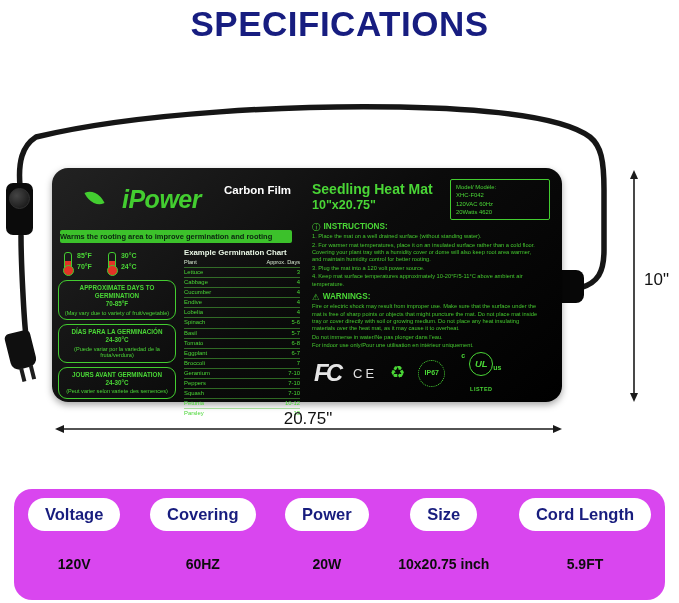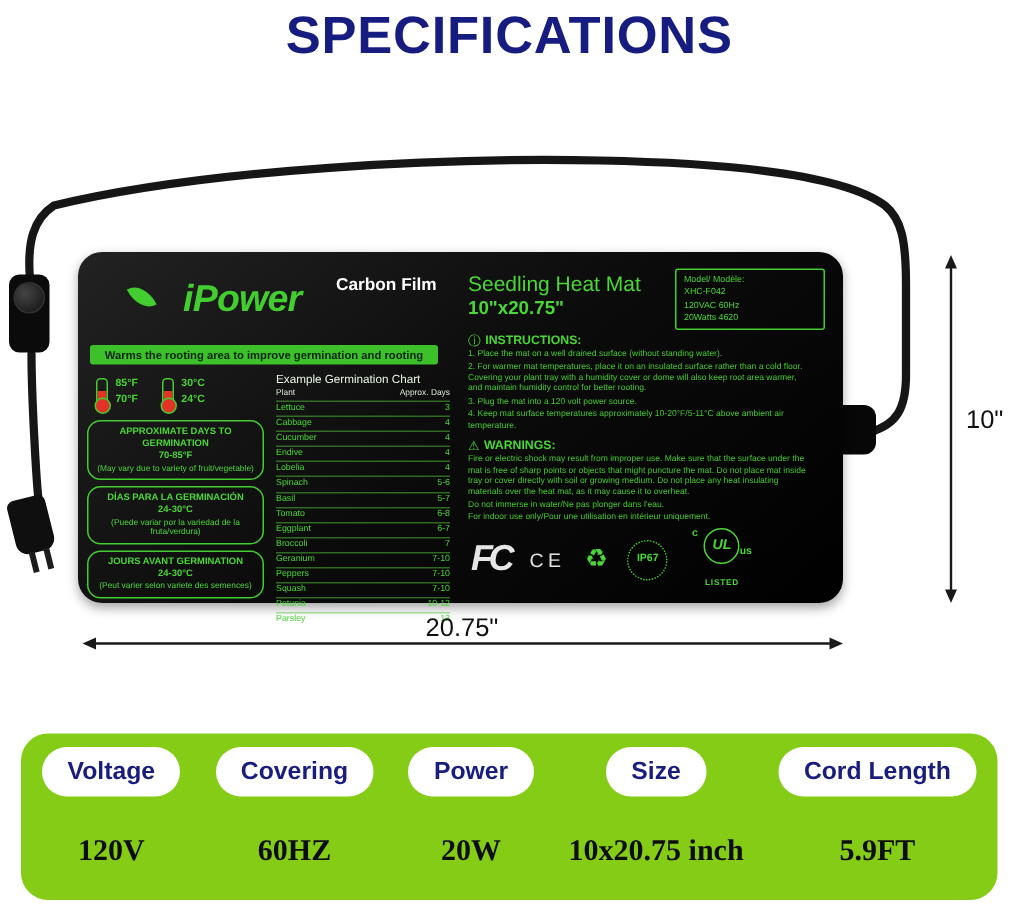--- a/index.html
+++ b/index.html
@@ -31,42 +31,42 @@
     border-radius:16px; box-shadow:0 3px 7px rgba(0,0,0,.35); }
   .mat * { line-height:1.2; }
 
   .brand-row { position:absolute; left:36px; top:16px; display:flex; align-items:flex-end; gap:23px; }
   .leaf-icon { width:13px; height:18px; background:#43cd30; border-radius:0 95% 0 95%;
     transform:rotate(-28deg); margin-right:-2px; margin-bottom:5px; }
   .brand { font-size:25px; font-weight:800; font-style:italic; color:#43cd30; letter-spacing:-.5px; line-height:1; }
   .brand-sub { font-size:11.5px; font-weight:700; color:#fff; margin-bottom:14px; white-space:nowrap; }
 
   .tagline { position:absolute; left:8px; top:62px; width:232px; height:13px; background:#3cc12b;
-    color:#0b2310; font-size:7.5px; font-weight:700; text-align:center; line-height:13px; border-radius:2px; }
+    color:#0b2310; font-size:7.5px; font-weight:700; line-height:13px; border-radius:2px; }
 
   .temps { position:absolute; left:12px; top:84px; display:flex; gap:16px; }
   .temp-group { display:flex; align-items:center; gap:5px; }
   .therm-icon { position:relative; width:6px; height:17px; border:1px solid #43cd30; border-radius:3px 3px 0 0;
     background:linear-gradient(to top, #e23326 55%, rgba(0,0,0,0) 55%); }
   .therm-icon::after { content:""; position:absolute; left:-2px; bottom:-6px; width:9px; height:9px;
     border-radius:50%; background:#e23326; border:1px solid #43cd30; }
   .temp-labels { display:flex; flex-direction:column; gap:3px; font-size:7px; font-weight:700; color:#4ad636; }
 
   .info-boxes { position:absolute; left:6px; top:112px; width:118px; display:flex; flex-direction:column; gap:4px; }
   .info-box { border:1px solid #43cd30; border-radius:9px; padding:3px 3px; text-align:center; }
   .info-title { font-size:6.3px; font-weight:700; color:#4ad636; white-space:pre-line; line-height:1.3; }
   .info-note { font-size:5.6px; color:#4ad636; margin-top:1px; line-height:1.2; }
 
   .chart { position:absolute; left:132px; top:80px; width:116px; }
-  .chart-title { font-size:7.8px; font-weight:400; color:#eaf7e6; margin-bottom:2px; }
+  .chart-title { font-size:7.8px; font-weight:700; color:#eaf7e6; margin-bottom:2px; }
   .chart-head { display:flex; justify-content:space-between; font-size:5.6px; color:#d6e8d1; padding-bottom:1px; }
   .chart-row { display:flex; justify-content:space-between; font-size:5.9px; color:#4ad636;
     padding:1px 0; border-top:1px solid rgba(84,200,62,.5); }
 
-  .product-title { position:absolute; left:260px; top:13px; font-size:14px; font-weight:400; color:#4ad636; }
+  .product-title { position:absolute; left:260px; top:13px; font-size:14px; font-weight:700; color:#4ad636; }
   .product-size { position:absolute; left:260px; top:30px; font-size:12.5px; font-weight:800; color:#4ad636; }
   .model-box { position:absolute; left:398px; top:11px; width:88px; border:1px solid #43cd30; border-radius:2px;
     padding:3px 5px; font-size:5.9px; color:#4ad636; }
   .model-line { line-height:1.4; }
 
   .section-head { display:flex; align-items:center; gap:3px; font-size:8.2px; font-weight:700; color:#4ad636; }
   .mini-icon { font-size:8.5px; color:#4ad636; font-weight:400; }
   .instructions { position:absolute; left:260px; top:54px; width:228px; }
   .inst-item { font-size:5.7px; color:#45c92f; line-height:1.3; margin-top:1px; }
   .warnings { position:absolute; left:260px; top:124px; width:228px; }
@@ -85,26 +85,26 @@
   .ul-us { position:absolute; right:3px; top:12px; font-size:7px; font-weight:700; }
   .ul-listed { font-size:5.5px; font-weight:700; letter-spacing:.5px; margin-top:1px; }
 
   
   .height-label { position:absolute; left:644px; top:270px; font-size:17px; color:#111; z-index:4; }
   .width-label { position:absolute; left:248px; top:409px; width:120px; text-align:center;
     font-size:17px; color:#111; z-index:4; }
 
   
   .spec-table { position:absolute; left:14px; top:489px; width:651px; height:111px;
-    background:#84cc16; border-radius:18px; z-index:3; }
+    background:#d946ef; border-radius:18px; z-index:3; }
   .spec-cols { display:flex; justify-content:space-between; padding:9px 14px 0; }
   .spec-col { display:flex; flex-direction:column; align-items:center; }
   .spec-pill { background:#fff; color:#181d7e; font-weight:700; font-size:16.5px;
     padding:7px 17px; border-radius:18px; white-space:nowrap; }
-  .spec-value { margin-top:25px; font-weight:700; font-size:20px; color:#0d0d0d; white-space:nowrap;font-family:Liberation Serif, serif; }
+  .spec-value { margin-top:25px; font-weight:700; font-size:14px; color:#0d0d0d; white-space:nowrap; }
 </style>
 </head>
 <body>
 
 <div class="page-title">SPECIFICATIONS</div>
 
 <svg class="scene-svg" viewBox="0 0 679 603">
   <path class="cord" d="M 26 336 C 24 320 21 262 21 236"></path>
   <path class="cord" d="M 20 186 C 18 162 22 146 36 137 C 140 112 300 105 400 107 C 500 109 566 119 590 137 C 601 146 604 160 604 190 L 604 250 C 604 272 598 283 580 288"></path>
   <line class="dim-line" x1="634" y1="176" x2="634" y2="396"></line>

